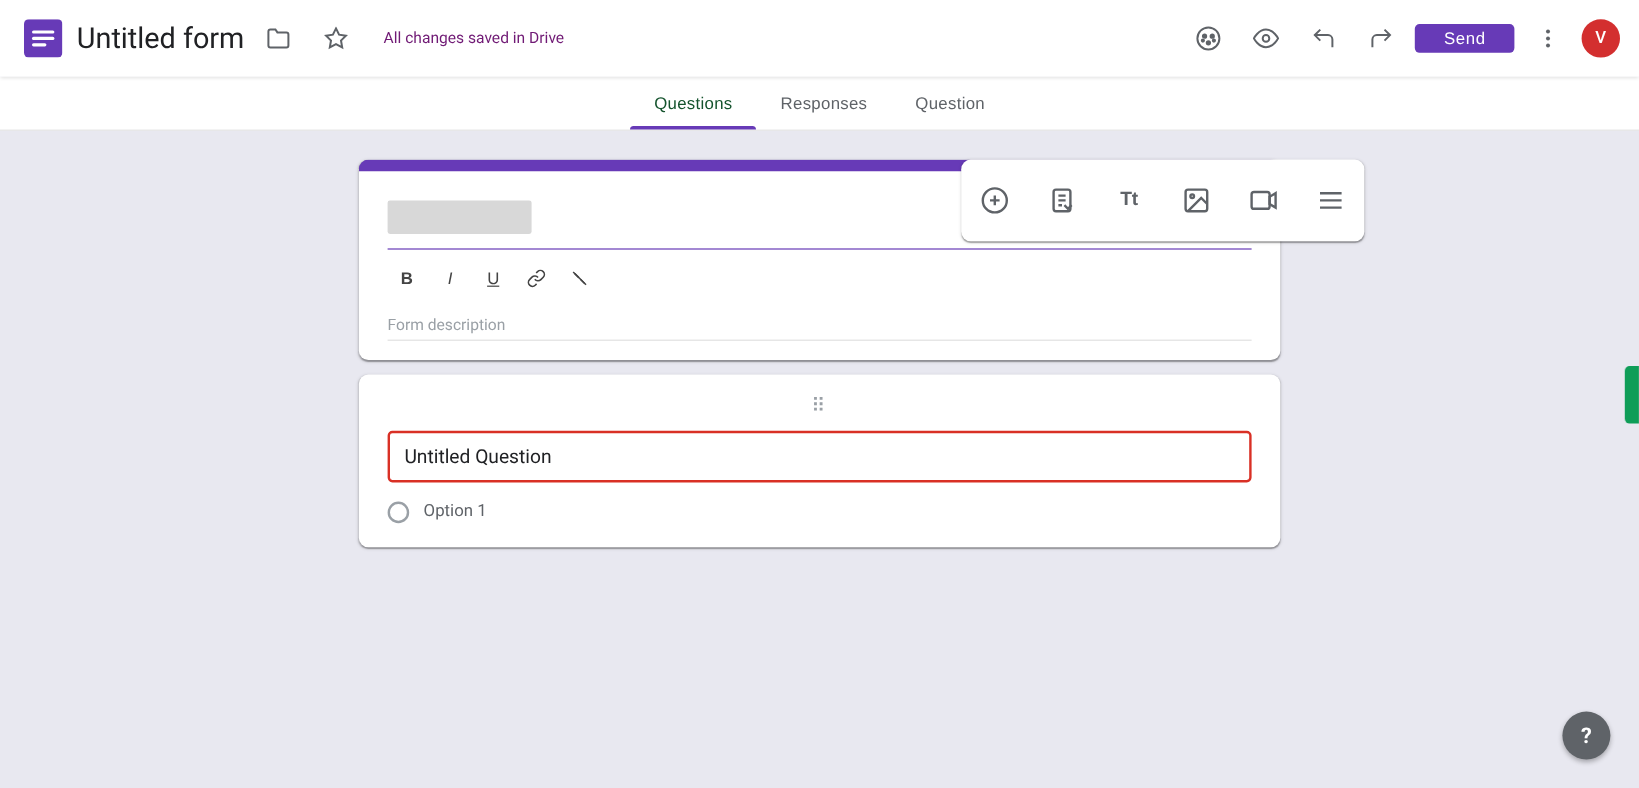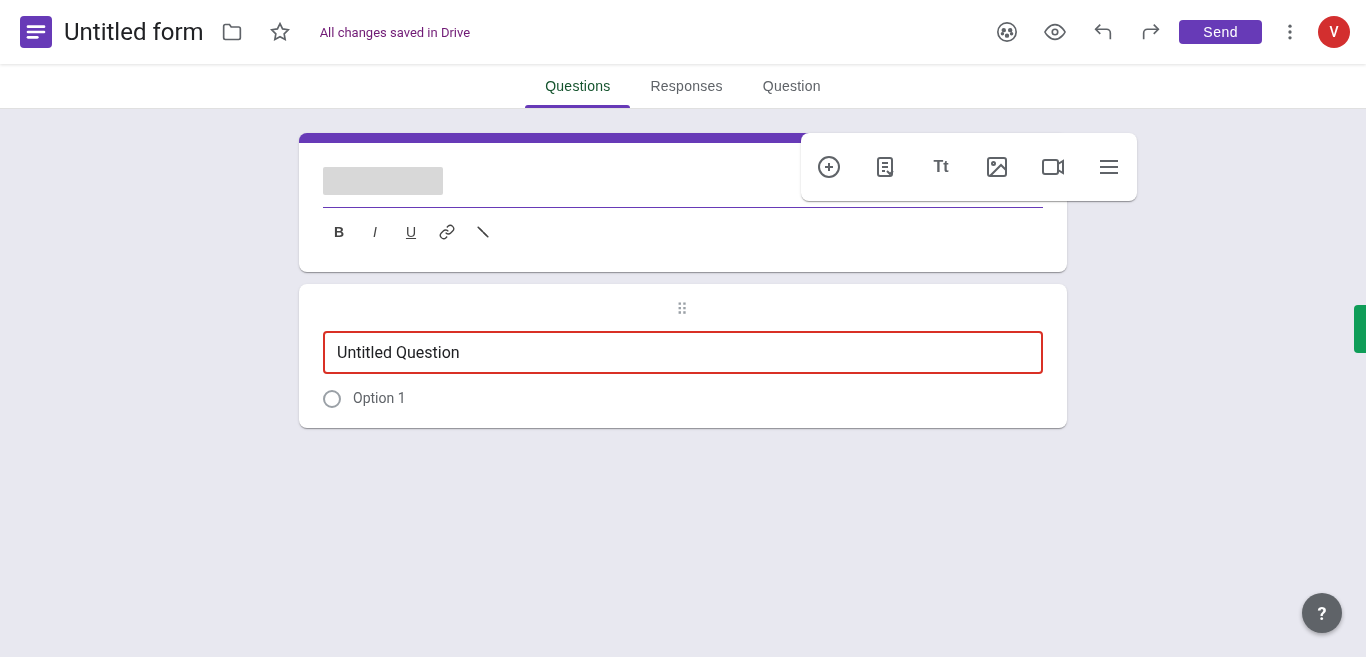--- a/index.html
+++ b/index.html
@@ -395,20 +395,21 @@
             <path d="M14 11a5 5 0 0 0-7.54-.54l-3 3a5 5 0 0 0 7.07 7.07l1.71-1.71"></path>
           </svg>
         </button>
         <button class="fmt-btn">
           <svg width="16" height="16" viewBox="0 0 24 24" fill="none" stroke="#444" stroke-width="2">
             <line x1="4" y1="4" x2="20" y2="20"></line>
             <path d="M6 6l5 5M13 13l5 5"></path>
           </svg>
         </button>
       </div>
+      <div class="description-input">Form description</div>
     </div>
 
     <div class="question-card">
       <div class="drag-handle">
         ⠿
       </div>
       <input class="question-title-input" type="text" value="Untitled Question" style="">
       <div class="option-row">
         <div class="radio-circle"></div>
         <span class="option-label">Option 1</span>

